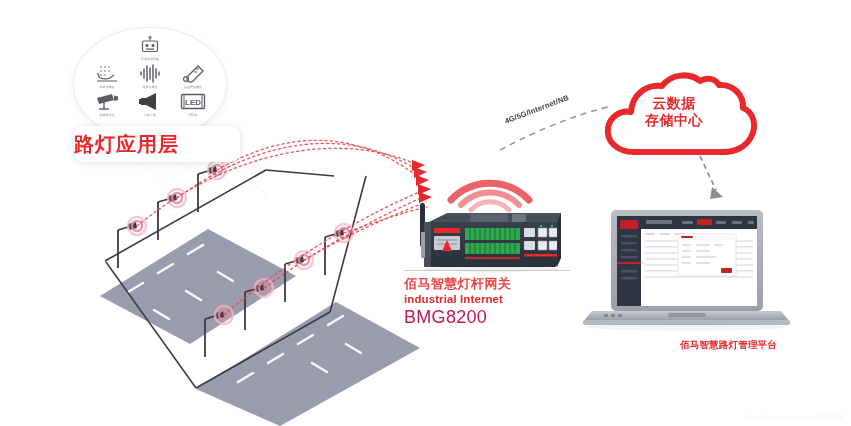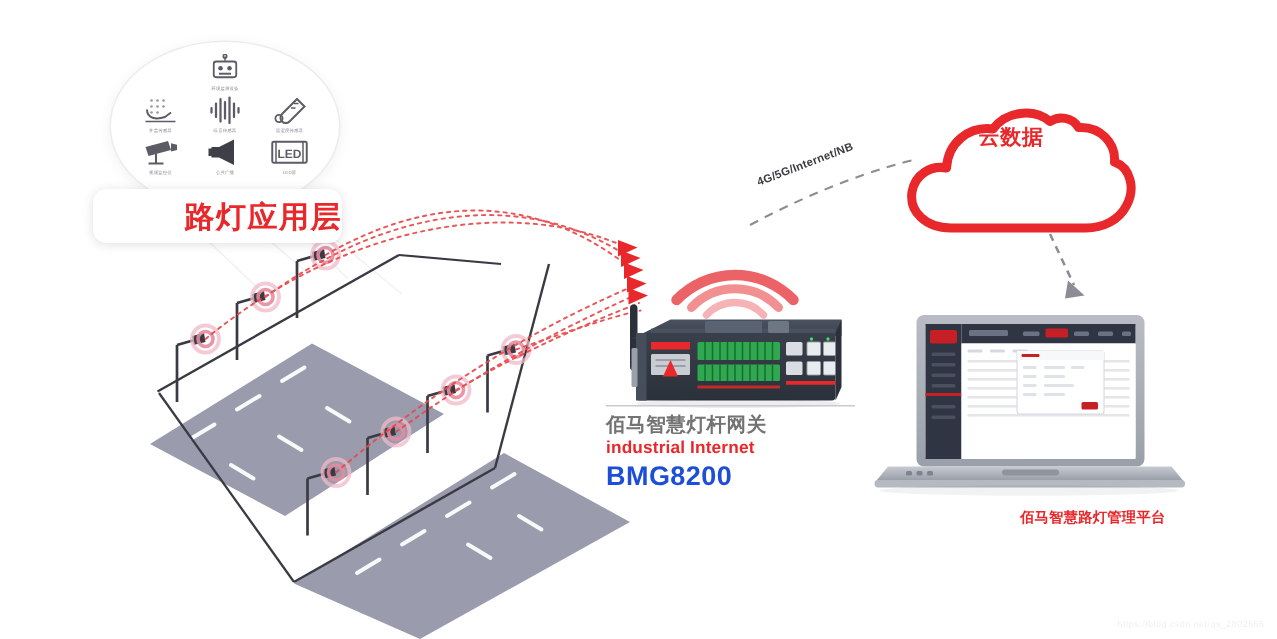--- a/index.html
+++ b/index.html
@@ -64,30 +64,30 @@
   .ic-top    { left: 59px;  top: 8px;  }
   .ic-m1     { left: 16px;  top: 36px; }
   .ic-m2     { left: 59px;  top: 36px; }
   .ic-m3     { left: 102px; top: 36px; }
   .ic-b1     { left: 16px;  top: 64px; }
   .ic-b2     { left: 59px;  top: 64px; }
   .ic-b3     { left: 102px; top: 64px; }
 
   #app-banner {
     position: absolute;
-    left: 62px;
+    left: 74px;
     top: 126px;
     width: 166px;
     height: 36px;
     background: #ffffff;
     border-radius: 9px;
     box-shadow: 0 1px 7px rgba(0,0,0,0.13);
     display: flex;
     align-items: center;
-    justify-content: flex-end;
+    justify-content: flex-start;
   }
   #app-banner span {
     color: #e8282b;
     font-size: 20px;
     font-weight: bold;
     letter-spacing: 1px;
     font-family: "DejaVu Sans", sans-serif;
   }
 
   
@@ -107,44 +107,44 @@
   #gw-caption .rule {
     width: 166px;
     height: 1px;
     background: #c9c9cf;
     margin-bottom: 5px;
   }
   #gw-cn {
     font-family: "DejaVu Sans", sans-serif;
     font-size: 13px;
     font-weight: bold;
-    color: #737373;
+    color: #ef4444;
     letter-spacing: 0.4px;
     line-height: 16px;
   }
   #gw-en {
     font-size: 11.5px;
     font-weight: bold;
     color: #e8282b;
     letter-spacing: 0.1px;
     line-height: 15px;
   }
   #gw-model {
     font-size: 18px;
-    font-weight: bold;
-    color: #1d4ed8;
+    font-weight: normal;
+    color: #be185d;
     letter-spacing: 0.3px;
     line-height: 20px;
   }
 
   
   #cloud-text {
     position: absolute;
     left: 622px;
-    top: 84px;
+    top: 95px;
     width: 104px;
     text-align: center;
     color: #e8282b;
     font-family: "DejaVu Sans", sans-serif;
     font-size: 14px;
     font-weight: bold;
     line-height: 17px;
     letter-spacing: 0.5px;
   }
 
@@ -610,20 +610,21 @@
   </div>
 
   <div id="app-banner">
     <span>路灯应用层</span>
   </div>
 
   <div id="link-label">4G/5G/Internet/NB</div>
 
   <div id="cloud-text">
     <div>云数据</div>
+    <div>存储中心</div>
   </div>
 
   <div id="gw-caption">
     <div class="rule"></div>
     <div id="gw-cn">佰马智慧灯杆网关</div>
     <div id="gw-en">industrial Internet</div>
     <div id="gw-model">BMG8200</div>
   </div>
 
   <div id="laptop-caption">佰马智慧路灯管理平台</div>

